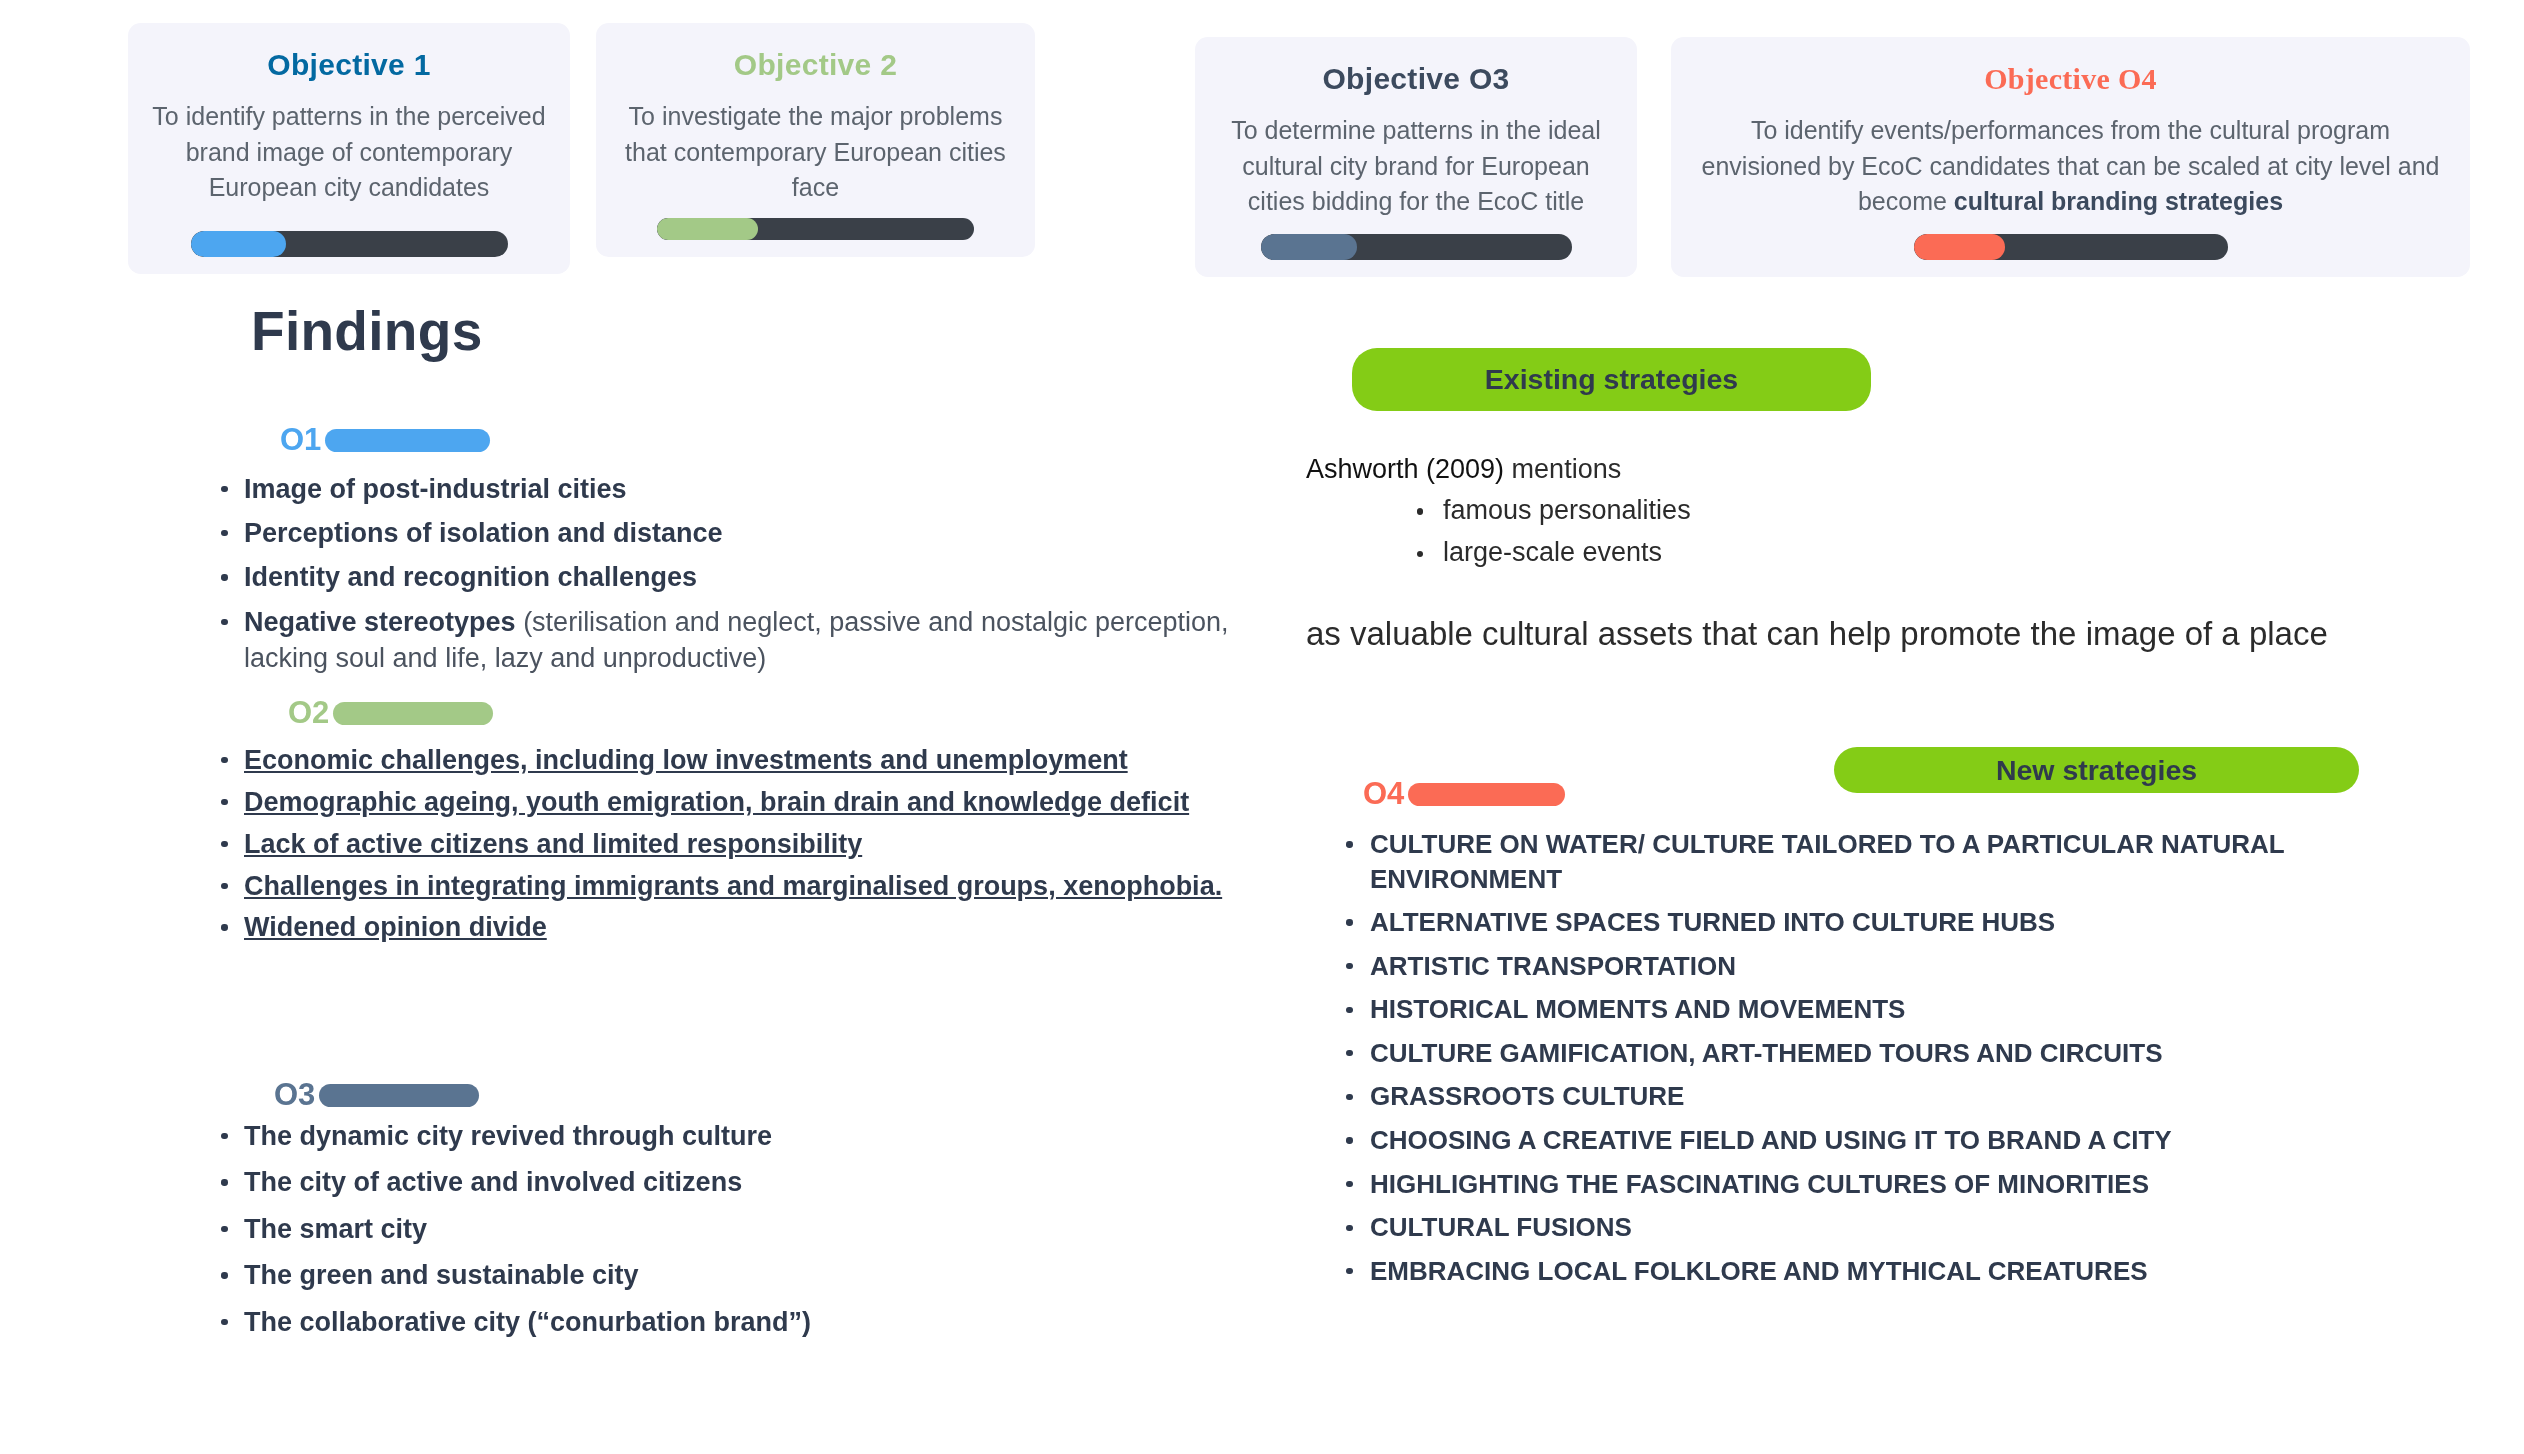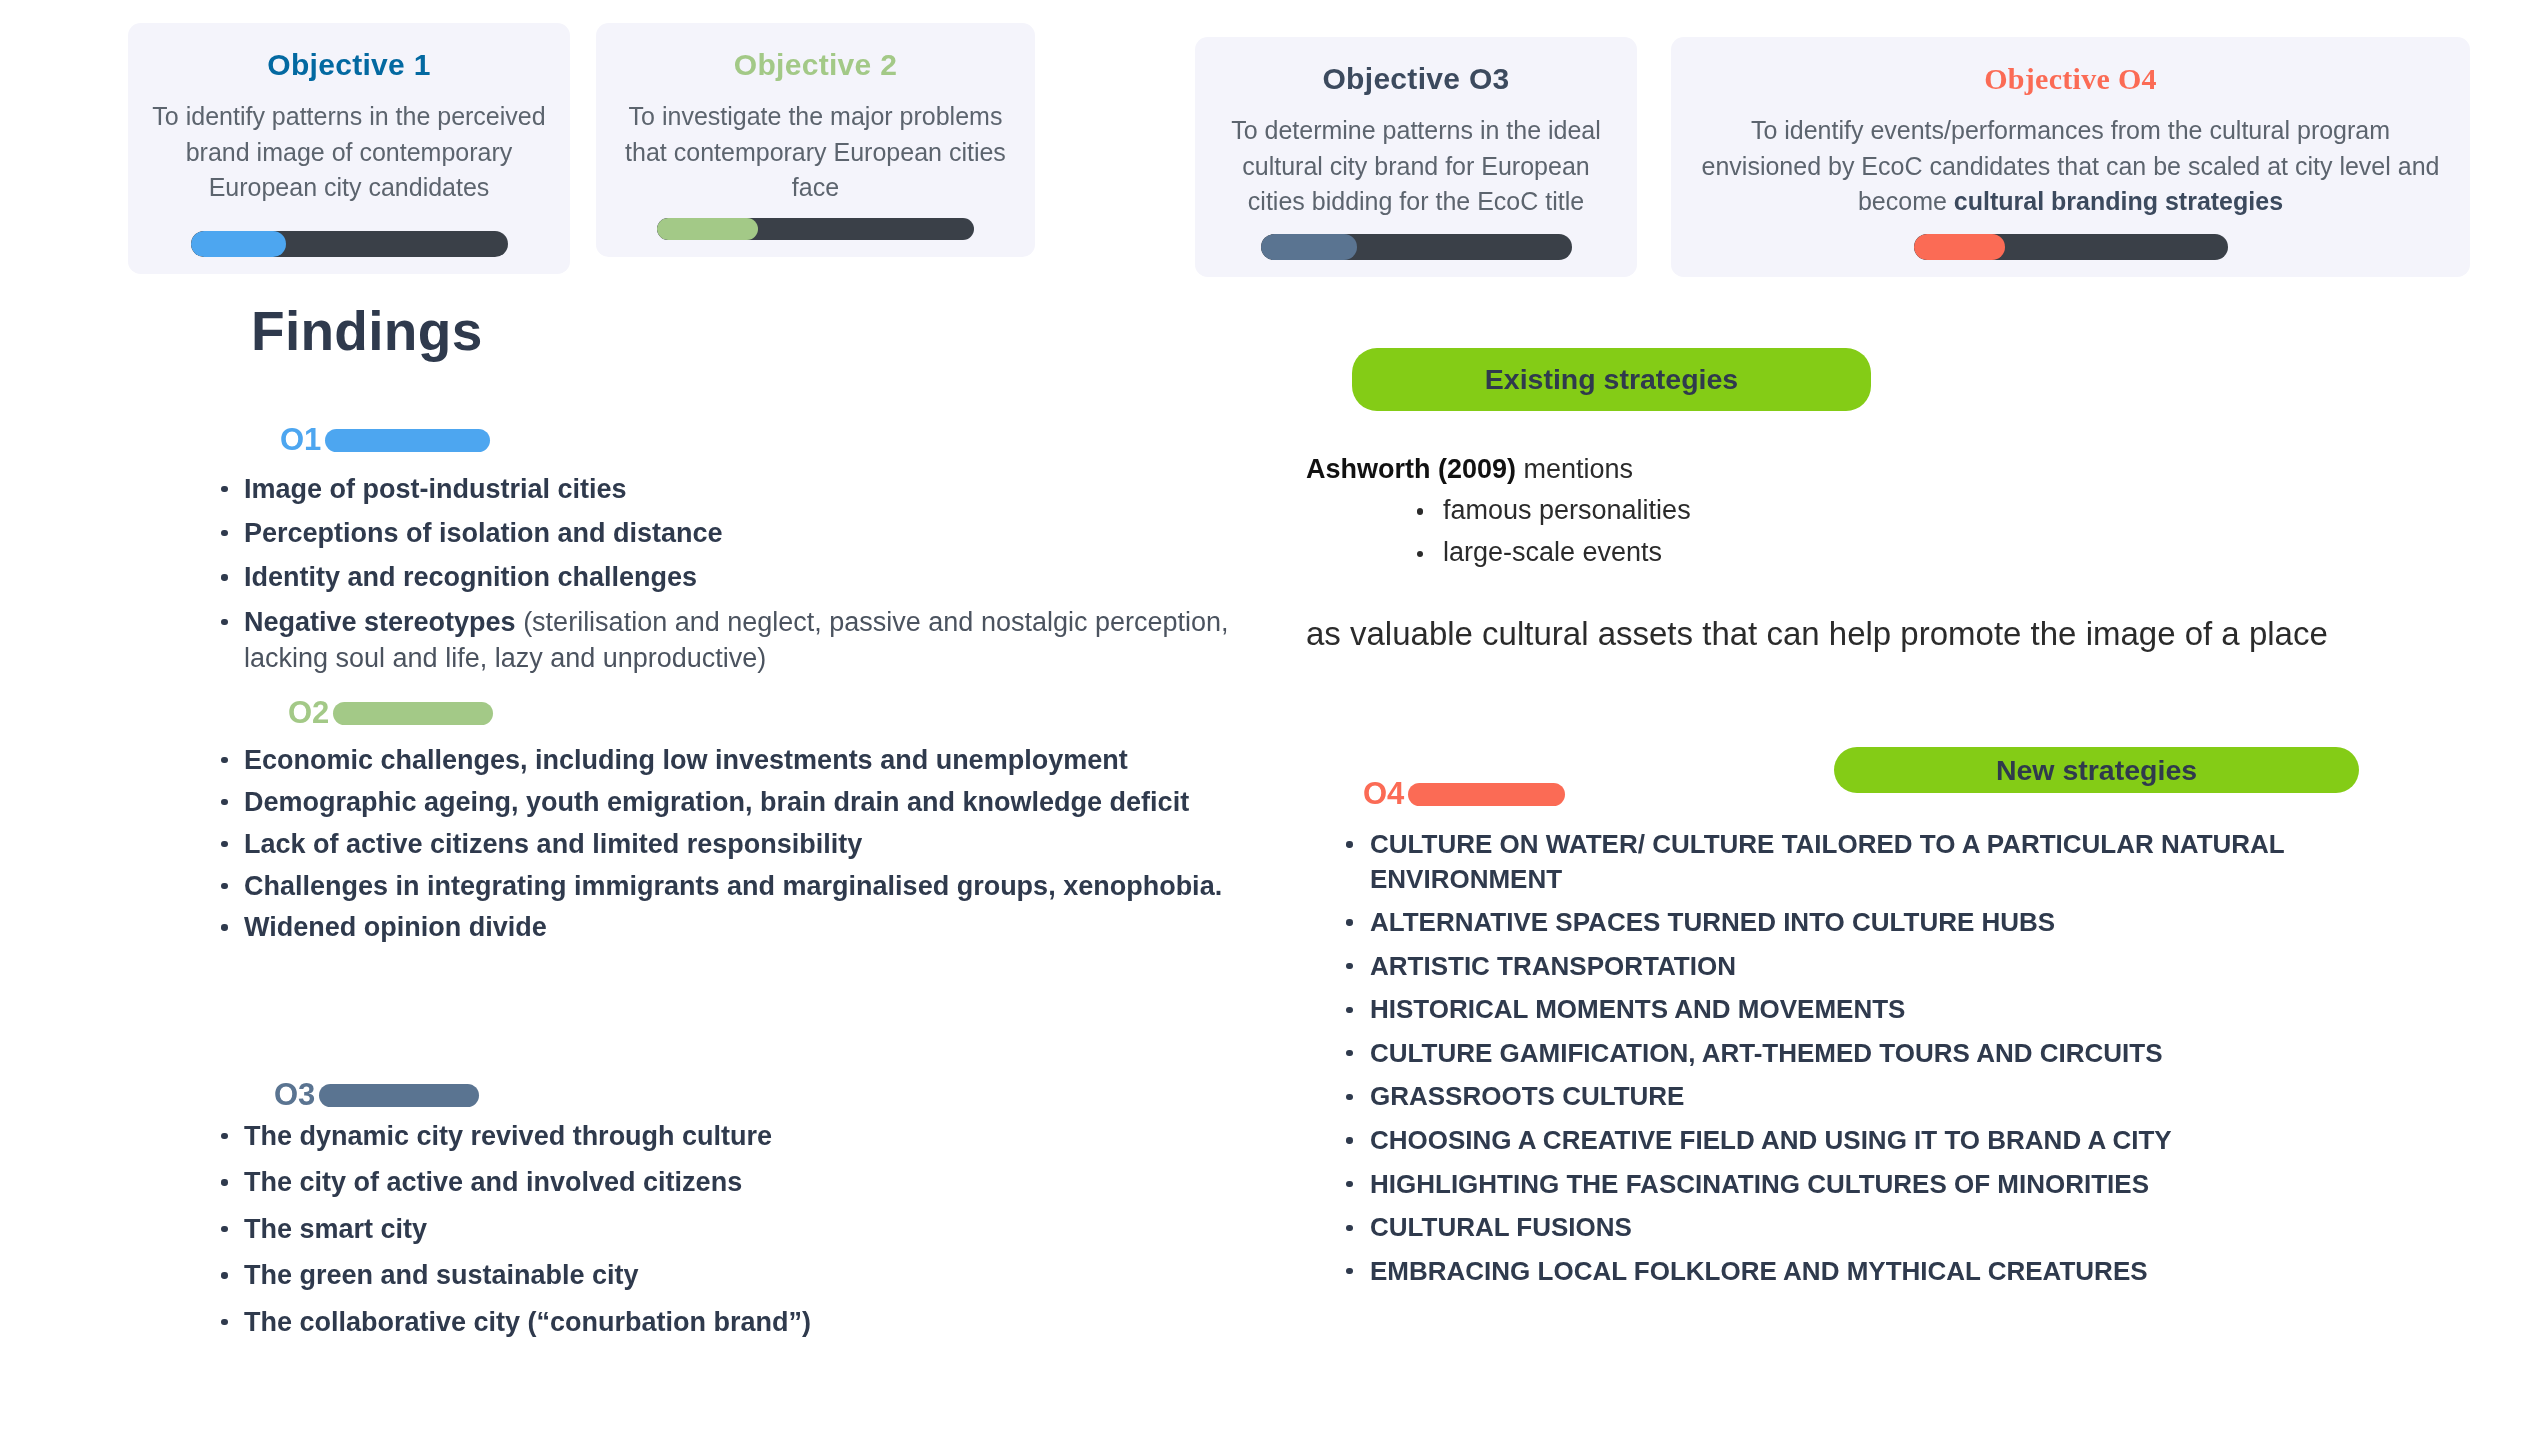--- a/index.html
+++ b/index.html
@@ -92,21 +92,21 @@
     position: absolute;
     left: 10.3px; top: 15px;
     width: 6.3px; height: 6.3px;
     border-radius: 50%;
     background: #2F3A4D;
   }
   .bullets li span.reg { font-weight: normal; color: #4b535f; }
 
   .b-o1 { left: 211px; top: 471px; width: 1027px; }
   .b-o2 { left: 211px; top: 742px; width: 1021px; }
-  .b-o2 li { margin-bottom: 5.7px; }
+  .b-o2 li { margin-bottom: 5.7px; text-decoration: underline; }
   .b-o3 { left: 211px; top: 1118px; width: 970px; }
   .b-o3 li { margin-bottom: 10.3px; }
 
   
   .badge {
     position: absolute;
     background: #84cc16;
     border-radius: 25px;
     color: #2F3A4D;
     font-size: 28.5px;
@@ -116,21 +116,21 @@
     justify-content: center;
     text-align: center;
   }
   .badge-existing { left: 1352px; top: 348px; width: 519px; height: 63px; }
   .badge-new { left: 1834px; top: 747px; width: 525px; height: 46px; }
 
   .ashworth-intro {
     position: absolute; left: 1306px; top: 454px;
     font-size: 27px; color: #2b2b2b;
   }
-  .ashworth-intro b { font-weight: bold; color: #111; }
+  .ashworth-intro b { font-weight: normal; color: #111; }
   .ashworth-intro span { font-weight: normal; }
 
   .bullets-plain { position: absolute; list-style: none; left: 1402px; top: 493px; width: 970px; }
   .bullets-plain li {
     position: relative;
     padding-left: 41px;
     font-size: 27px;
     line-height: 1.32;
     color: #2b2b2b;
     margin-bottom: 6.8px;

